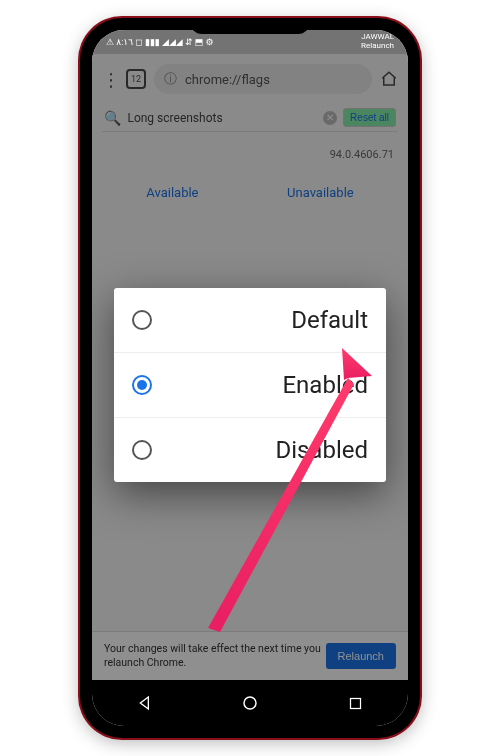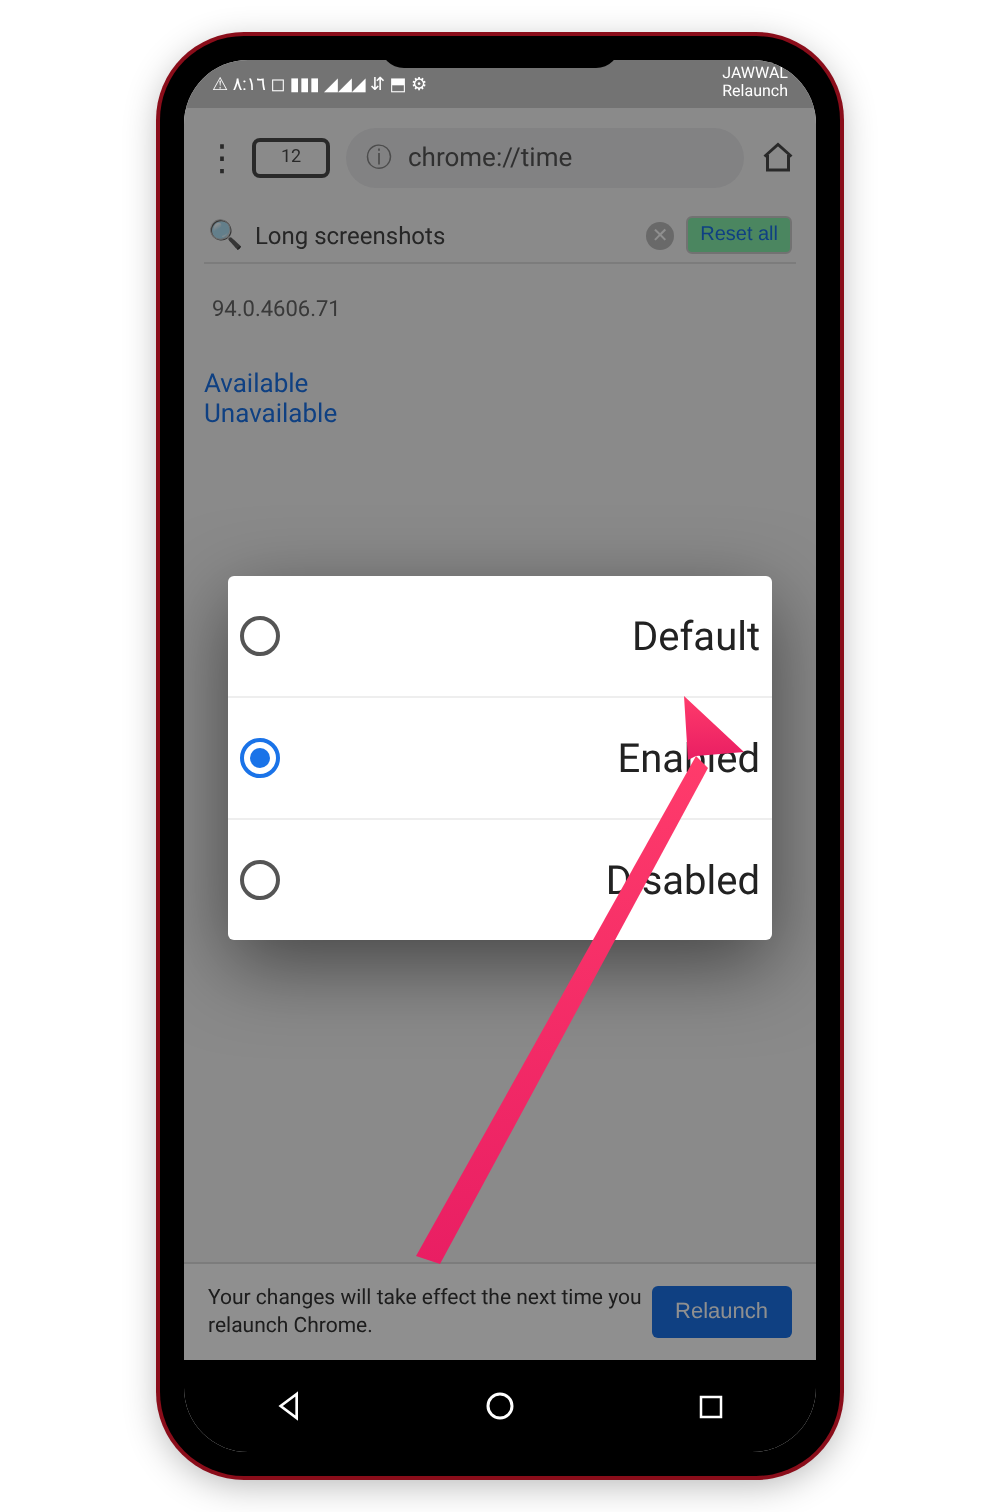--- a/index.html
+++ b/index.html
@@ -60,21 +60,21 @@
   }
   .dim-content { padding: 10px 10px 0; position: relative; height: 100%; }
   .browser-bar {
     display: flex;
     align-items: center;
     gap: 8px;
     margin-bottom: 10px;
   }
   .browser-bar .dots { font-size: 18px; width: 16px; text-align: center; color:#4a4a4a;}
   .tab-count {
-    width: 39px; height: 20px;
+    width: 20px; height: 20px;
     border: 2px solid #4a4a4a;
     border-radius: 4px;
     font-size: 9px;
     display: flex; align-items: center; justify-content: center;
     color: #4a4a4a;
   }
   .url-pill {
     flex: 1;
     background: #e8e8ea;
     border-radius: 16px;
@@ -118,28 +118,28 @@
   .page-title {
     font-size: 18px;
     color: #202124;
     font-weight: 400;
     margin: 6px 4px 6px;
   }
   .version {
     font-size: 11px;
     color: #666;
     margin: 16px 4px 20px;
+    text-align: right;
   }
   .tabs {
     display: flex;
     justify-content: space-around;
     font-size: 13px;
     color: #1a73e8;
     margin-top: 24px;
-    flex-direction: column;
   }
   .bottom-bar {
     position: absolute;
     bottom: 0; left: 0; right: 0;
     background: #fff;
     border-top: 1px solid #ddd;
     display: flex;
     align-items: center;
     padding: 10px 12px;
     gap: 4px;
@@ -175,23 +175,23 @@
     top: 258px;
     background: #fff;
     border-radius: 3px;
     box-shadow: 0 12px 40px rgba(0,0,0,0.5);
     z-index: 60;
   }
   .option {
     display: flex;
     align-items: center;
     justify-content: space-between;
-    padding: 18px 6px;
+    padding: 18px 18px;
     border-top: 1px solid #eee;
-    font-size: 20px;
+    font-size: 24px;
     color: #222;
   }
   .option:first-child { border-top: none; }
   .radio {
     width: 20px; height: 20px;
     border: 2px solid #555;
     border-radius: 50%;
     position: relative;
     flex-shrink: 0;
   }
@@ -223,21 +223,21 @@
       </span>
     </div>
 
     <div class="dimmer">
       <div class="dim-content">
         <div class="browser-bar">
           <span class="dots">⋮</span>
           <span class="tab-count">12</span>
           <div class="url-pill">
             <span class="scheme">ⓘ</span>
-            <span>chrome://time</span>
+            <span>chrome://flags</span>
           </div>
           <span class="home-icon">
             <svg width="18" height="18" viewBox="0 0 24 24" fill="none" stroke="#4a4a4a" stroke-width="2">
                 <path d="M3 11l9-8 9 8M5 10v10h14V10"></path>
               </svg>
           </span>
         </div>
 
         <div class="search-row">
           <span class="mag">🔍</span>

